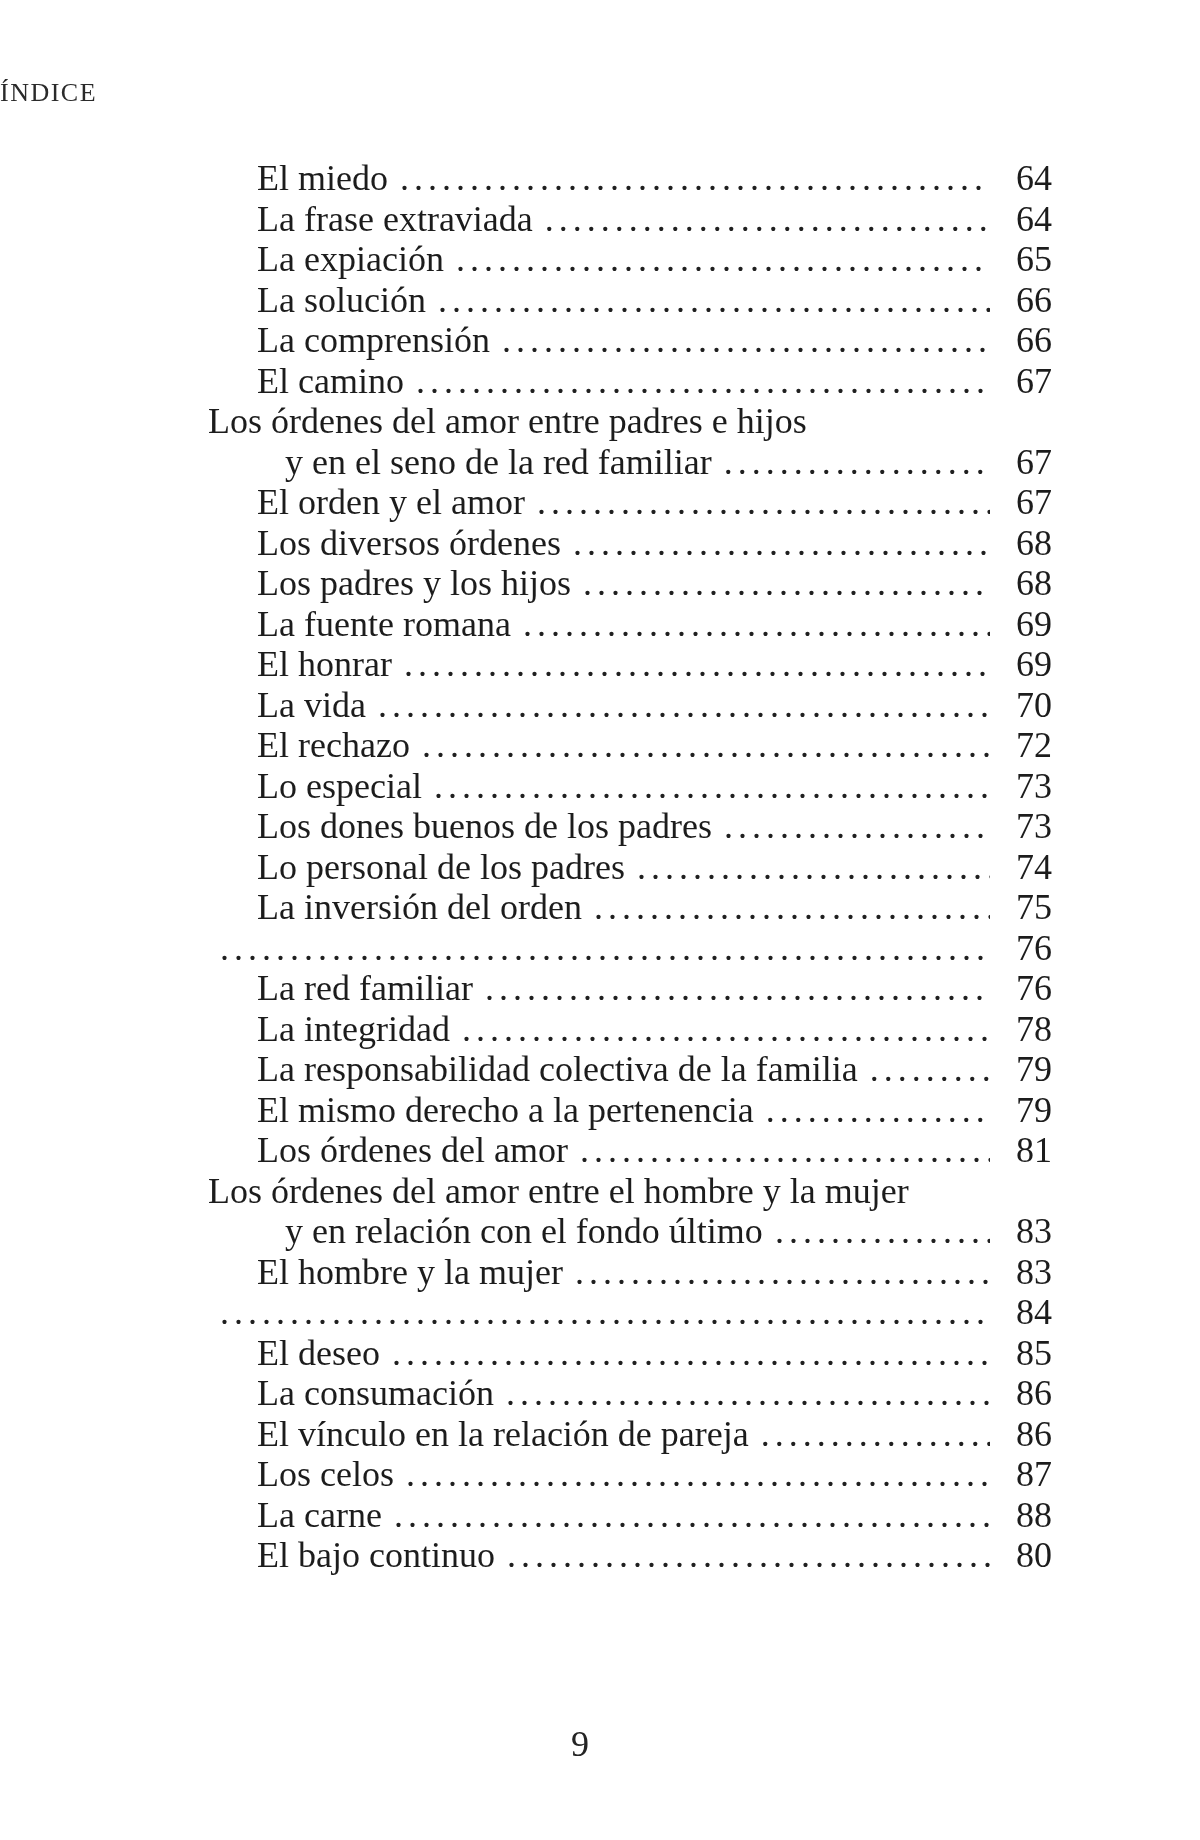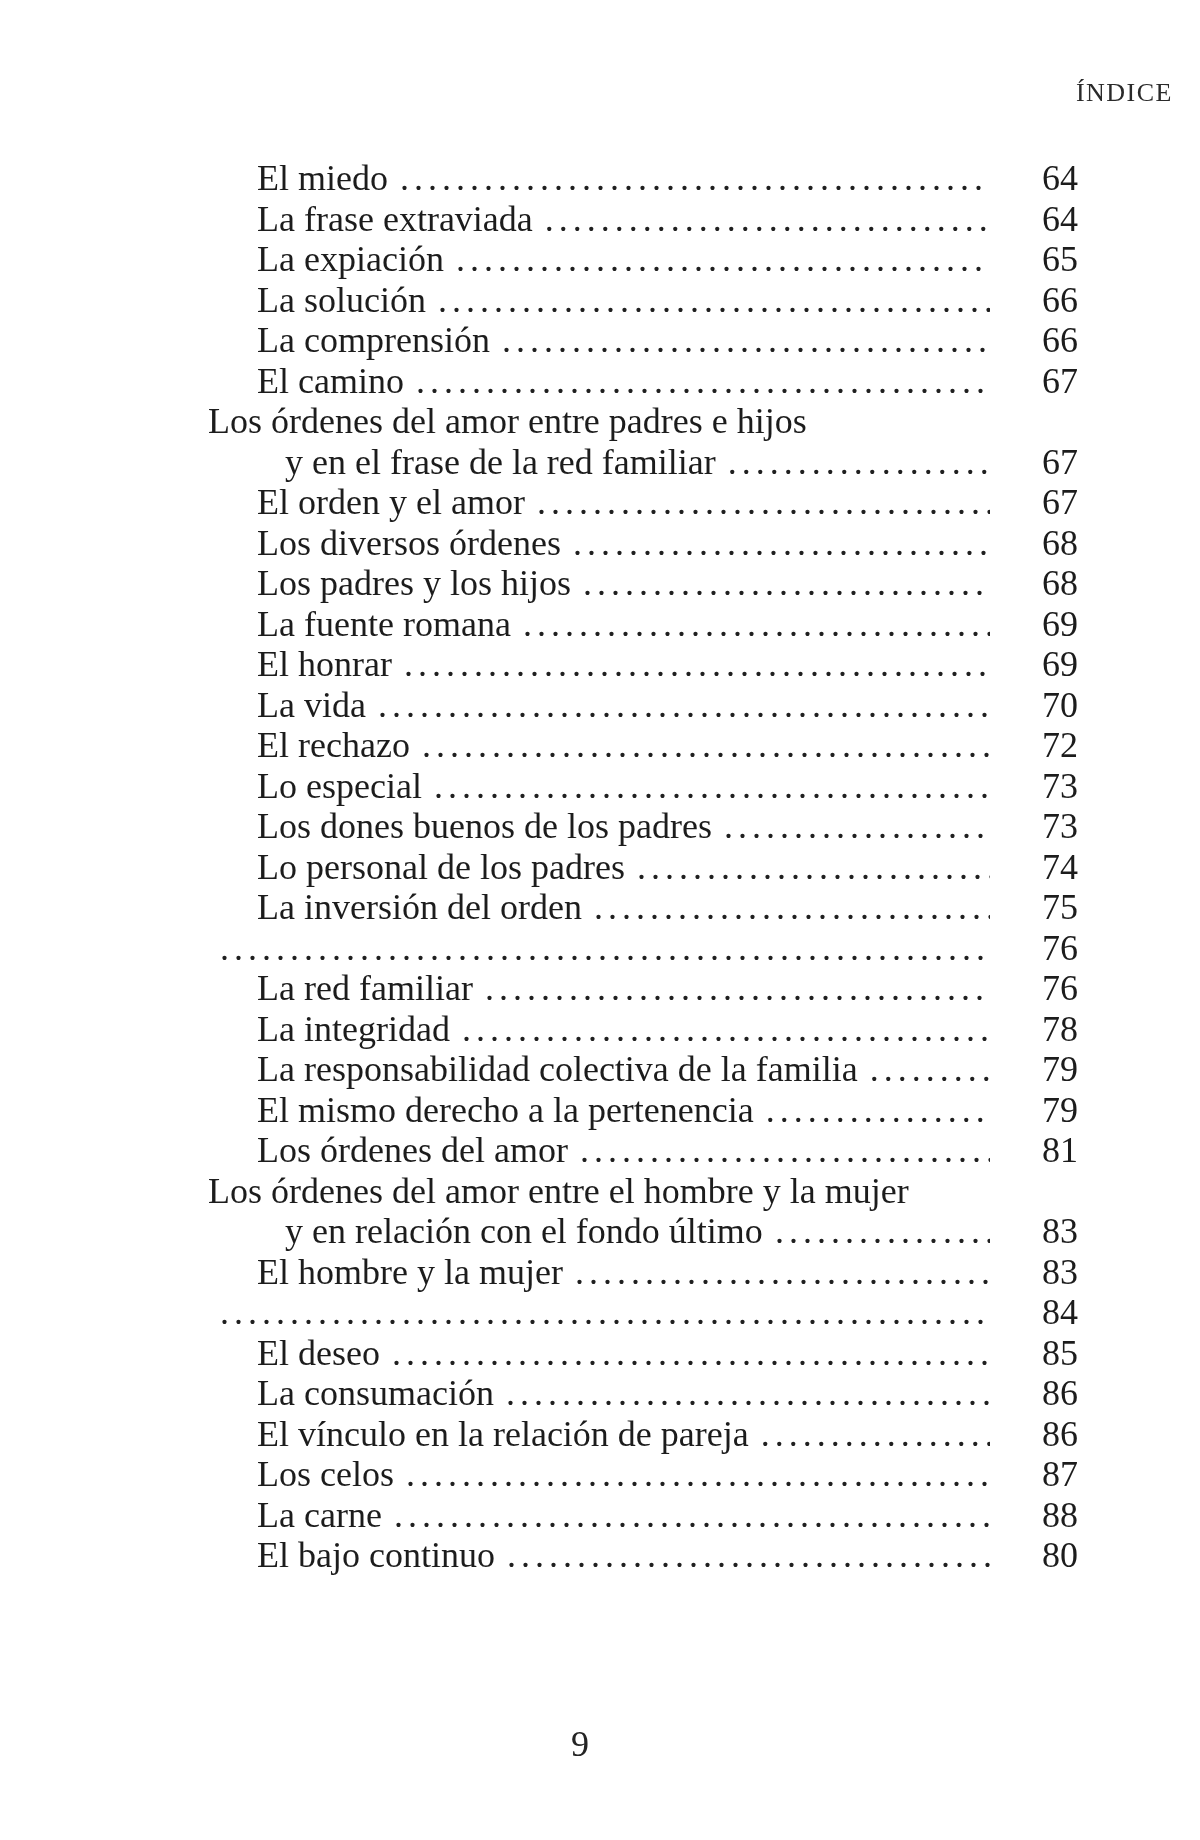--- a/index.html
+++ b/index.html
@@ -12,23 +12,23 @@
     width: 1200px;
     height: 1840px;
     background: #ffffff;
     color: #1c1c1c;
     font-family: "Liberation Serif", "DejaVu Serif", serif;
     overflow: hidden;
   }
   .page-header {
     position: absolute;
     top: 76px;
-    left: 13px;
+    left: 0;
     width: 1160px; 
-    text-align: right;
+    text-align: left;
     font-size: 26px;
     letter-spacing: 1.5px;
     line-height: 34px;
     color: #2a2a2a;
   }
   .toc {
     position: absolute;
     top: 158px;
     left: 208px;
     width: 870px;
@@ -53,21 +53,21 @@
   }
   .leader::after {
     content: ". . . . . . . . . . . . . . . . . . . . . . . . . . . . . . . . . . . . . . . . . . . . . . . . . . . . . . . . . . . . . . . . . . . . . . . . . . . . . . . . . . . . . . . . . . . . . . . . . . . . . . . .";
     letter-spacing: 0px;
     word-spacing: -4px;
     color: #1f1f1f;
   }
   .pagenum {
     flex: none;
     width: 88px;
-    text-align: right;
+    text-align: center;
   }
   .folio {
     position: absolute;
     top: 1722px;
     left: 0;
     width: 1160px;
     text-align: center;
     font-size: 36px;
     line-height: 44px;
     color: #242424;
@@ -108,21 +108,21 @@
       </div>
       <div class="toc-row indent-entry">
         <span class="label">El camino</span>
         <span class="leader"></span>
         <span class="pagenum">67</span>
       </div>
       <div class="toc-row indent-heading">
         <span class="label">Los órdenes del amor entre padres e hijos</span>
       </div>
       <div class="toc-row indent-continuation">
-        <span class="label">y en el frase de la red familiar</span>
+        <span class="label">y en el seno de la red familiar</span>
         <span class="leader"></span>
         <span class="pagenum">67</span>
       </div>
       <div class="toc-row indent-entry">
         <span class="label">El orden y el amor</span>
         <span class="leader"></span>
         <span class="pagenum">67</span>
       </div>
       <div class="toc-row indent-entry">
         <span class="label">Los diversos órdenes</span>

